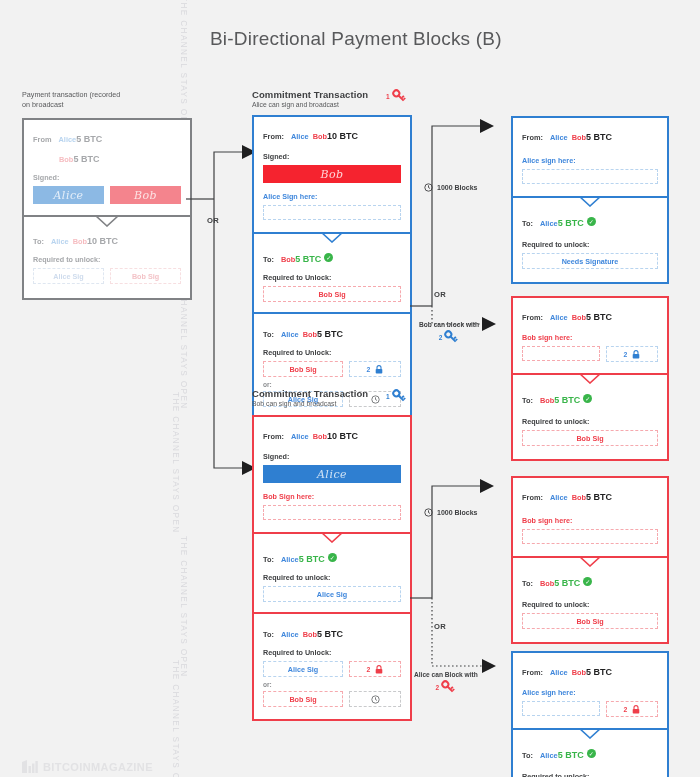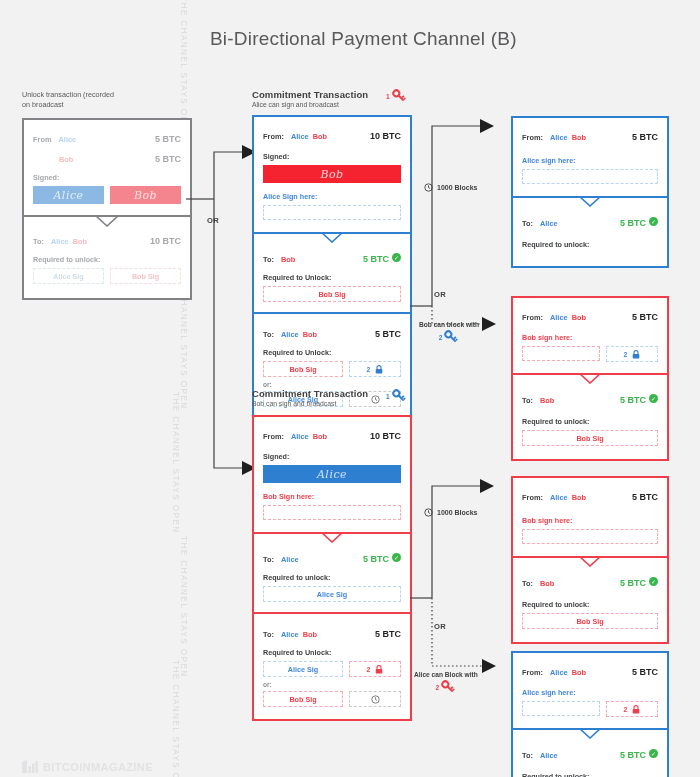--- a/index.html
+++ b/index.html
@@ -38,21 +38,21 @@
   .card.grey{border:2px solid #808285;}
   .card.blue{border:2px solid #2f7fd1;}
   .card.red{border:2px solid #ef3e4a;}
 
   .sec{position:relative;box-sizing:border-box;padding:8px 9px 9px 9px;}
   .sec + .sec{border-top:1px solid #808285;}
   .sec.blue + .sec.blue, .sec.bsep{border-top:2px solid #2f7fd1;}
   .sec.rsep{border-top:2px solid #ef3e4a;}
   .sec.gsep{border-top:2px solid #808285;}
 
-  .row{display:flex;align-items:baseline;justify-content:space-between;}
+  .row{display:flex;align-items:baseline;justify-content:flex-start;}
   .lbl{font-size:7.4px;font-weight:700;color:#3f4042;}
   .lbl.mut{color:#a6a8ab;}
   .names{font-size:7.4px;font-weight:700;margin-left:7px;}
   .alice{color:#3f87dc;}
   .bob{color:#ef3e4a;}
   .alice-m{color:#b8d4ef;}
   .bob-m{color:#f6bcc0;}
   .amt{font-size:9px;font-weight:700;color:#1f1f20;white-space:nowrap;}
   .amt.mut{color:#a6a8ab;}
   .amt.green{color:#39b54a;font-weight:700;}
@@ -106,24 +106,24 @@
 </style>
 </head>
 <body>
 
 <div class="vtext" style="left:188px;top:-4px;">THE CHANNEL STAYS OPEN</div>
 <div class="vtext" style="left:188px;top:268px;">THE CHANNEL STAYS OPEN</div>
 <div class="vtext" style="left:180px;top:392px;">THE CHANNEL STAYS OPEN</div>
 <div class="vtext" style="left:188px;top:536px;">THE CHANNEL STAYS OPEN</div>
 <div class="vtext" style="left:180px;top:660px;">THE CHANNEL STAYS OPEN</div>
 
-<div class="abs" id="title">Bi-Directional Payment Channel (B)</div>
+<div class="abs" id="title">Bi-Directional Payment Blocks (B)</div>
 
 <div class="abs" style="left:22px;top:90px;">
-  <div class="cap">Unlock transaction (recorded</div>
+  <div class="cap">Payment transaction (recorded</div>
   <div class="cap">on broadcast</div>
 </div>
 
 <div class="card grey" style="left:22px;top:118px;width:170px;">
   <div class="sec" style="padding-bottom:11px;">
     <div class="row">
       <div><span class="lbl mut">From</span><span class="names alice-m">Alice</span></div>
       <div class="amt mut">5 BTC</div>
     </div>
     <div class="row" style="margin-top:2px;">
@@ -370,20 +370,21 @@
   </div>
   <div class="sec bsep" style="padding-top:11px;padding-bottom:13px;">
     <svg class="notch" width="22" height="11" viewBox="0 0 22 11" style="top:-2px;">
         <path d="M0 0 L11 10 L22 0" fill="none" stroke="#2f7fd1" stroke-width="1.6"></path>
       </svg>
     <div class="row" style="margin-top:3px;">
       <div><span class="lbl">To:</span><span class="names alice">Alice</span></div>
       <div><span class="amt green">5 BTC</span><span class="check">✓</span></div>
     </div>
     <div class="sublbl" style="margin-top:10px;">Required to unlock:</div>
+    <div class="sigbox dash-b">Needs Signature</div>
   </div>
 </div>
 
 <div class="card red" style="left:511px;top:296px;width:158px;">
   <div class="sec" style="padding-bottom:11px;">
     <div class="row">
       <div><span class="lbl">From:</span><span class="names alice">Alice</span><span class="names bob" style="margin-left:4px;">Bob</span></div>
       <div class="amt">5 BTC</div>
     </div>
     <div class="sublbl bob" style="margin-top:9px;">Bob sign here:</div>

